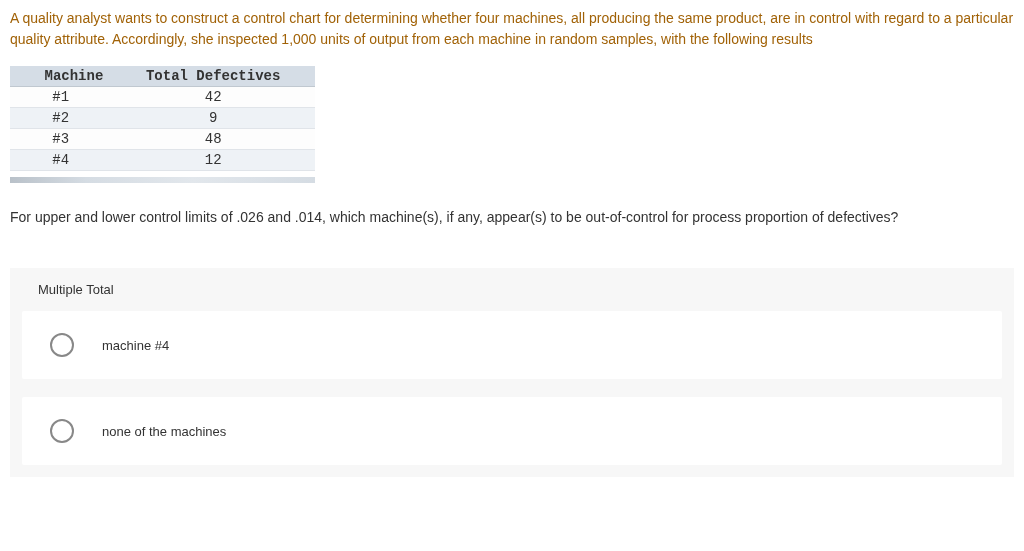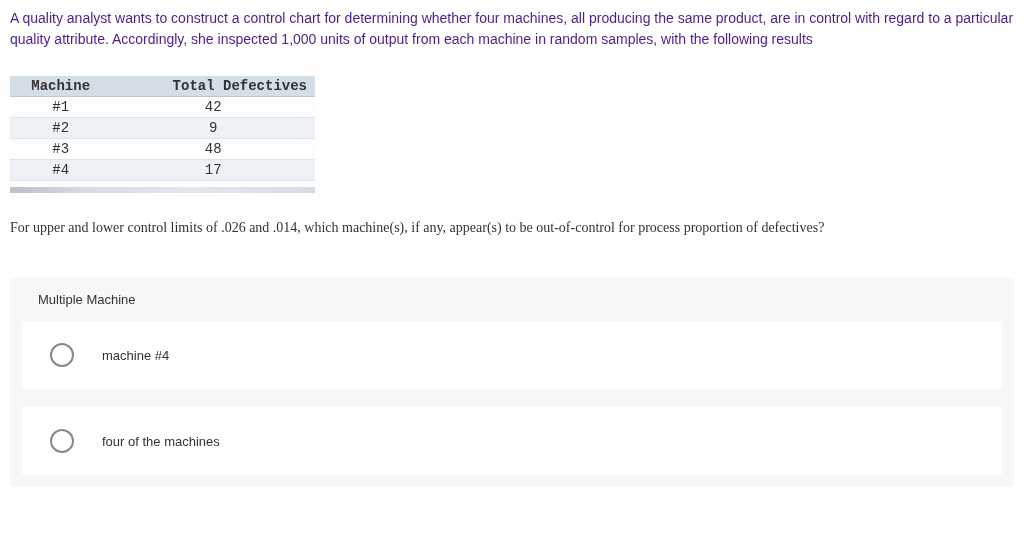--- a/index.html
+++ b/index.html
@@ -10,39 +10,39 @@
     body {
       font-family: Arial, Helvetica, sans-serif;
       font-size: 14px;
       color: #333;
       background: #fff;
       padding: 8px 10px;
       width: 1024px;
     }
     .intro-text {
       line-height: 1.5;
-      margin-bottom: 26px;
-      color: #4c1d95;
+      margin-bottom: 16px;
+      color: #a16207;
     }
     .data-table {
       border-collapse: collapse;
       margin-bottom: 6px;
       width: 305px;
       font-family: "Courier New", Courier, monospace;
       font-size: 14px;
     }
     .data-table th {
       background: #d5dde6;
       font-weight: bold;
-      text-align: center;
+      text-align: right;
       padding: 2px 8px;
       border-bottom: 1px solid #c0c8d0;
     }
     .data-table th.col-defectives {
-      text-align: right;
+      text-align: center;
     }
     .data-table td {
       padding: 2px 8px;
       border-bottom: 1px solid #e0e4e9;
       text-align: center;
     }
     .data-table tbody tr:nth-child(even) {
       background: #eef2f6;
     }
     .data-table tbody tr:nth-child(odd) {
@@ -51,21 +51,20 @@
     .table-footer-bar {
       width: 305px;
       height: 6px;
       background: linear-gradient(to right, #b9c1c9 0%, #d5dce3 25%, #e2e7ec 60%, #d5dce3 100%);
       margin-bottom: 24px;
     }
     .question-text {
       line-height: 1.5;
       margin-bottom: 40px;
       color: #333;
-      font-family: Liberation Serif, serif;
     }
     .mc-container {
       background: #f7f7f7;
       padding: 0;
     }
     .mc-header {
       padding: 14px 28px;
       font-size: 13px;
       color: #333;
       background: #f7f7f7;
@@ -118,33 +117,33 @@
     <tr>
       <td>#2</td>
       <td>9</td>
     </tr>
     <tr>
       <td>#3</td>
       <td>48</td>
     </tr>
     <tr>
       <td>#4</td>
-      <td>17</td>
+      <td>12</td>
     </tr>
   </tbody>
 </table>
 <div class="table-footer-bar"></div>
 
 <p class="question-text">For upper and lower control limits of .026 and .014, which machine(s), if any, appear(s) to be out-of-control for process proportion of defectives?</p>
 
 <div class="mc-container">
-  <div class="mc-header">Multiple Machine</div>
+  <div class="mc-header">Multiple Total</div>
   <div class="mc-options">
     <div class="mc-option">
       <span class="radio-circle"></span>
       <span class="option-label">machine #4</span>
     </div>
     <div class="mc-option">
       <span class="radio-circle"></span>
-      <span class="option-label">four of the machines</span>
+      <span class="option-label">none of the machines</span>
     </div>
   </div>
 </div>
 
 </body></html>

